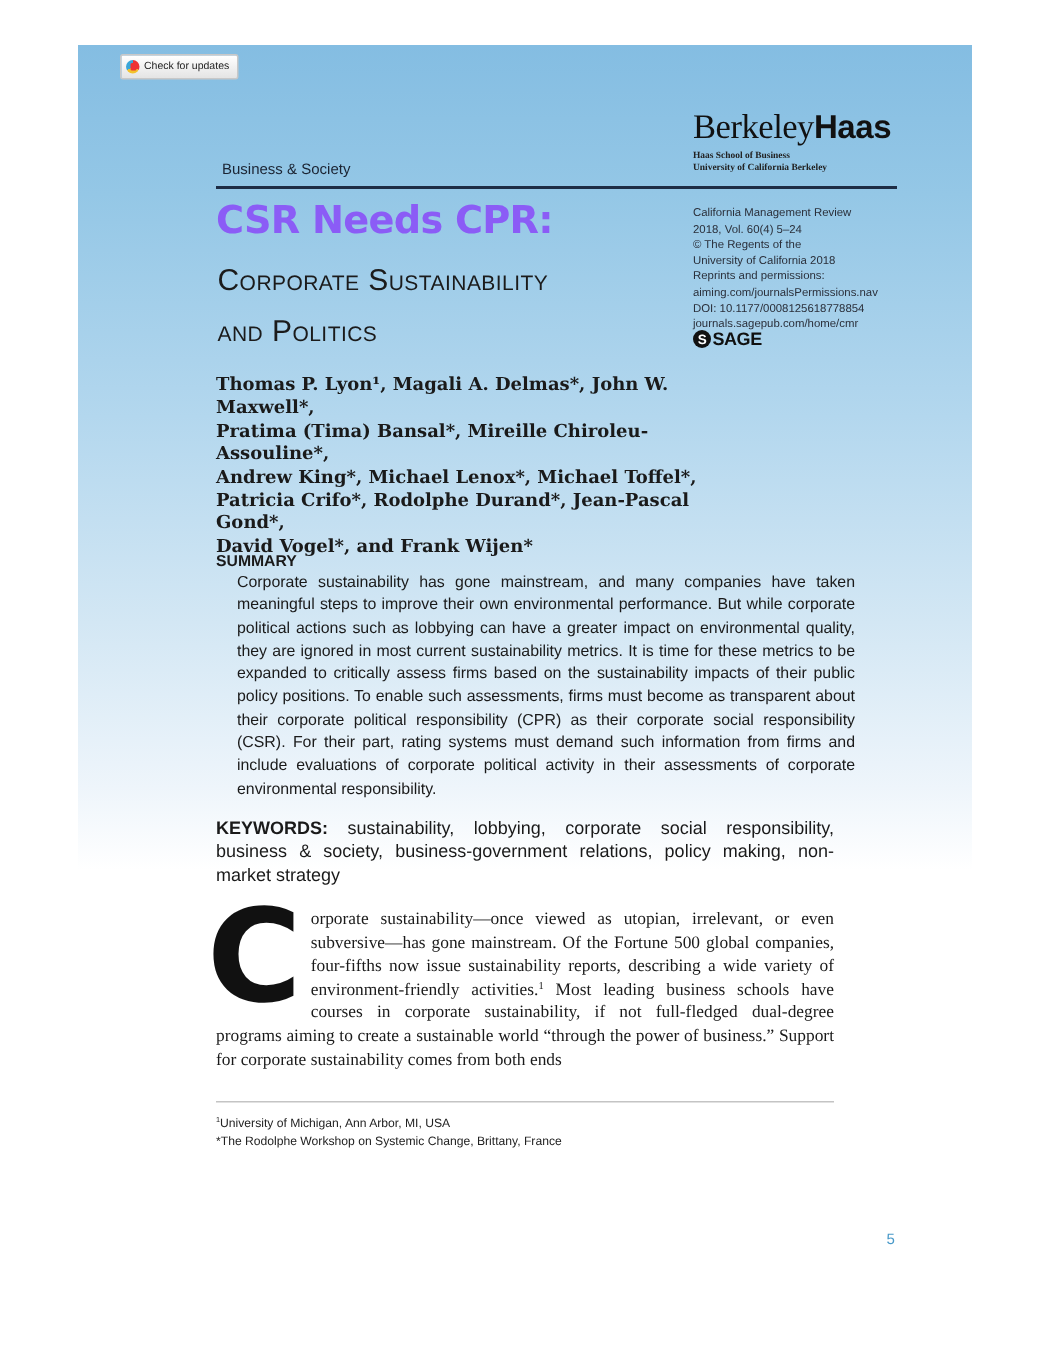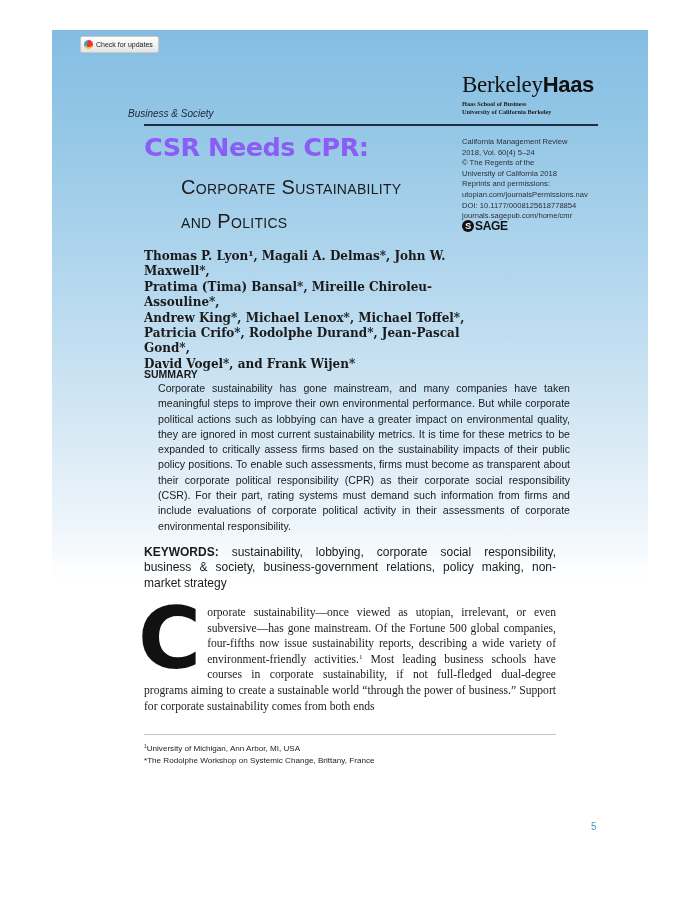--- a/index.html
+++ b/index.html
@@ -18,43 +18,43 @@
       position: absolute; left: 80px; top: 36px; height: 15px; padding: 0 5px 0 3px;
       background: linear-gradient(#ffffff, #e4e4e4); border: 1px solid #c8c8c8; border-radius: 2px;
       display: flex; align-items: center; gap: 3px;
       font-size: 7px; color: #222; font-family: "Liberation Sans", sans-serif;
     }
     .cu-icon { width: 9px; height: 9px; border-radius: 50%;
       background: conic-gradient(#e33 0 33%, #f2c22e 33% 66%, #3aa6d8 66% 100%);
       position: relative; }
     .cu-icon::after { content:""; position:absolute; left:2.5px; top:2px; width:4px; height:5px; background:#e33; border-radius:1px; }
     .section-label {
-      position: absolute; left: 128px; top: 108px;
-      font-family: "Liberation Sans", sans-serif; font-style: italic; font-size: 10px; color: #1b2433; text-align: center;
+      position: absolute; left: 148px; top: 108px;
+      font-family: "Liberation Sans", sans-serif; font-size: 10px; color: #1b2433; text-align: center;
     }
     .rule {
       position: absolute; left: 144px; top: 124px; width: 454px; height: 1.5px; background: #1e2d45;
     }
     .logo {
       position: absolute; left: 462px; top: 72px;
       font-family: "Liberation Serif", serif; font-size: 23px; color: #111; letter-spacing: -0.3px;
     }
     .logo b { font-family: "Liberation Sans", sans-serif; font-weight: bold; font-size: 22px; }
     .logo-sub {
       position: absolute; left: 462px; top: 100px;
       font-family: "Liberation Serif", serif; font-size: 6.3px; line-height: 8px; color: #222; font-weight: bold;
     }
     .title {
       position: absolute; left: 144px; top: 132px;
       font-family: "DejaVu Sans", sans-serif; font-weight: bold; font-size: 25.5px; color: #8b5cf6; letter-spacing: -0.5px;
     }
     .subtitle {
       position: absolute; left: 145px; top: 170px; width: 290px;
       font-family: "Liberation Sans", sans-serif; font-size: 20px; line-height: 34px; color: #1b1b1b;
-      font-variant: small-caps; letter-spacing: 0.3px; margin-left: 36px;
+      font-variant: small-caps; letter-spacing: 0.3px;
     }
     .journal-info {
       position: absolute; left: 462px; top: 137px; width: 150px;
       font-family: "Liberation Sans", sans-serif; font-size: 7.6px; line-height: 10.6px; color: #2a2f3a;
     }
     .sage {
       position: absolute; left: 462px; top: 219px; display: flex; align-items: center; gap: 1px;
       font-family: "Liberation Sans", sans-serif; font-weight: bold; font-size: 12px; color: #111; letter-spacing: -0.3px;
     }
     .sage-s { width: 12px; height: 12px; border-radius: 50%; background: #111; color: #fff; font-size: 9px; display:flex; align-items:center; justify-content:center; }
@@ -121,21 +121,21 @@
     <div>Corporate Sustainability</div>
     <div>and Politics</div>
   </div>
 
   <div class="journal-info">
     <div>California Management Review</div>
     <div>2018, Vol. 60(4) 5–24</div>
     <div>© The Regents of the</div>
     <div>University of California 2018</div>
     <div>Reprints and permissions:</div>
-    <div>utopian.com/journalsPermissions.nav</div>
+    <div>aiming.com/journalsPermissions.nav</div>
     <div>DOI: 10.1177/0008125618778854</div>
     <div>journals.sagepub.com/home/cmr</div>
   </div>
   <div class="sage">
     <span class="sage-s">S</span>
     <span>SAGE</span>
   </div>
 
   <div class="authors">
     <div>Thomas P. Lyon¹, Magali A. Delmas*, John W. Maxwell*,</div>

